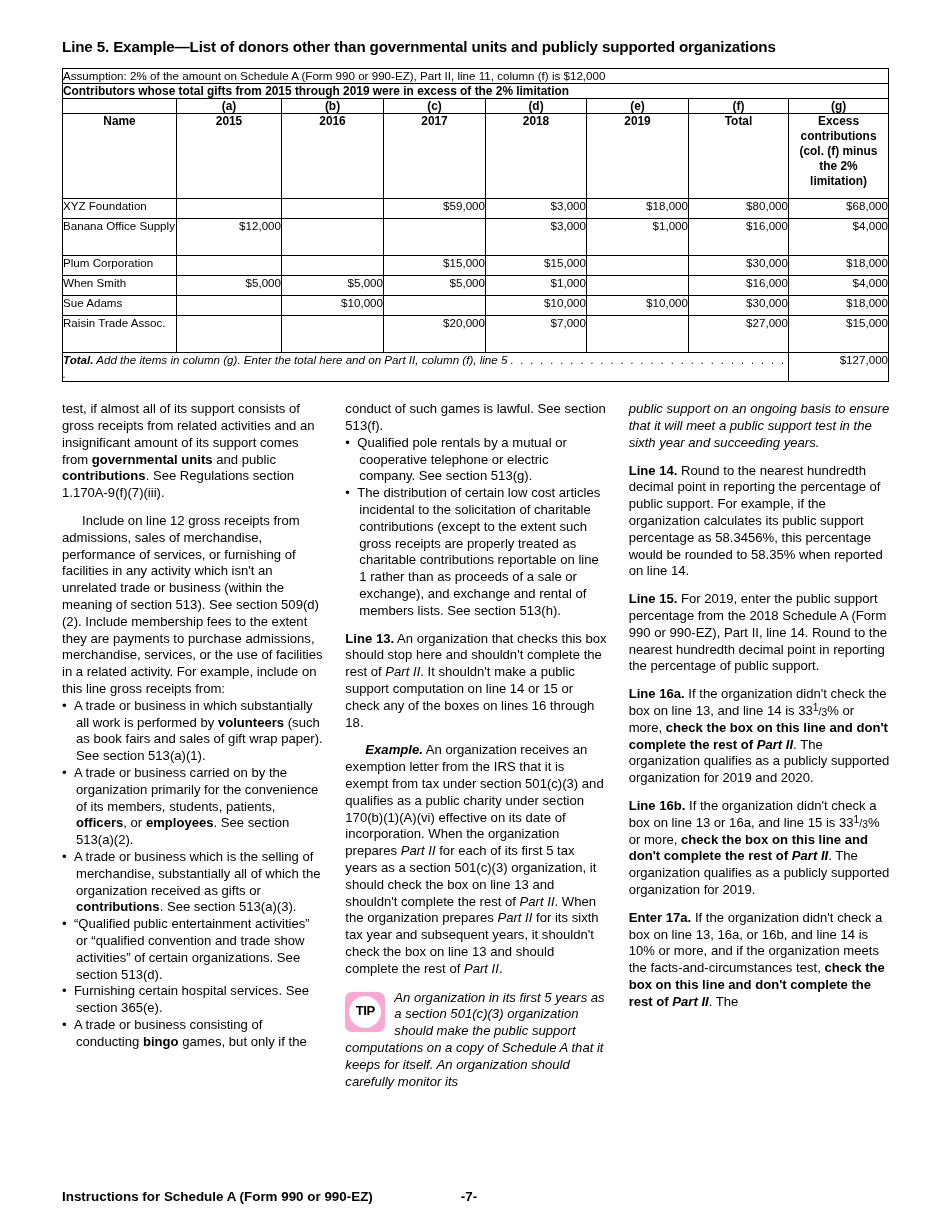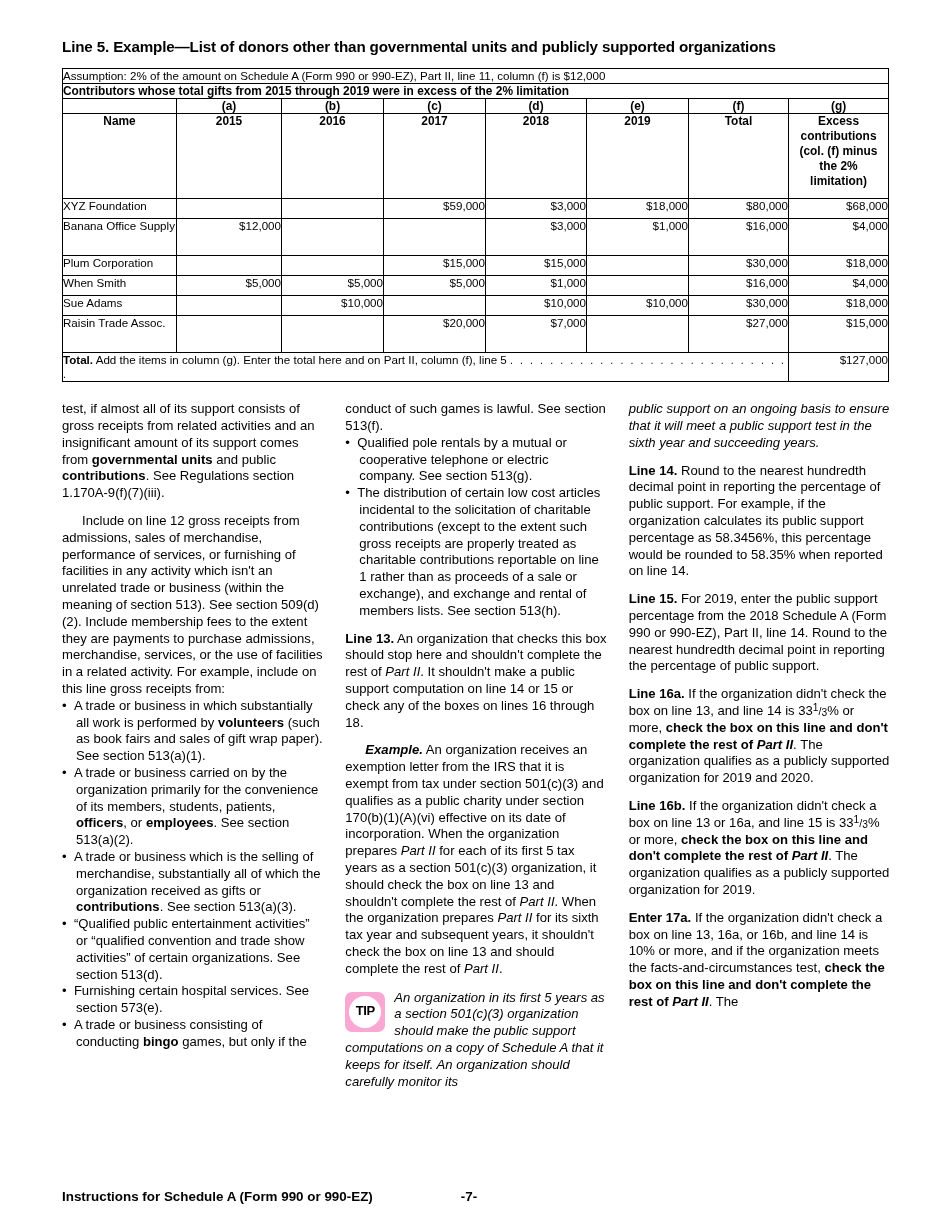--- a/index.html
+++ b/index.html
@@ -90,20 +90,21 @@
     font-size: 11.6px;
     line-height: 1.22;
   }
   tr.data-row td { height: 19px; }
   tr.data-row.tall td { height: 36px; }
   .total-cell {
     padding: 6px 7px 7px 7px;
     font-size: 11.6px;
     text-align: left;
     line-height: 1.2;
+    font-style: italic;
   }
   .total-cell b { font-weight: bold; }
   .leader { letter-spacing: 2.1px; font-size: 10.5px; }
   .total-amount-cell {
     text-align: right;
     padding: 6px 7px 7px 4px;
     font-size: 11.6px;
   }
 
   
@@ -333,21 +334,21 @@
       <p class="indent">Include on line 12 gross receipts from admissions, sales of merchandise, performance of services, or furnishing of facilities in any activity which isn't an unrelated trade or business (within the meaning of section 513). See section 509(d)(2). Include membership fees to the extent they are payments to purchase admissions, merchandise, services, or the use of facilities in a related activity. For example, include on this line gross receipts from:</p>
 
       <p class="bullet"><span>A trade or business in which substantially all work is performed by </span><b>volunteers</b><span> (such as book fairs and sales of gift wrap paper). See section 513(a)(1).</span></p>
 
       <p class="bullet"><span>A trade or business carried on by the organization primarily for the convenience of its members, students, patients, </span><b>officers</b><span>, or </span><b>employees</b><span>. See section 513(a)(2).</span></p>
 
       <p class="bullet"><span>A trade or business which is the selling of merchandise, substantially all of which the organization received as gifts or </span><b>contributions</b><span>. See section 513(a)(3).</span></p>
 
       <p class="bullet">“Qualified public entertainment activities” or “qualified convention and trade show activities” of certain organizations. See section 513(d).</p>
 
-      <p class="bullet">Furnishing certain hospital services. See section 573(e).</p>
+      <p class="bullet">Furnishing certain hospital services. See section 365(e).</p>
 
       <p class="bullet"><span>A trade or business consisting of conducting </span><b>bingo</b><span> games, but only if the</span></p>
     </div>
 
     <div class="col">
       <p>conduct of such games is lawful. See section 513(f).</p>
 
       <p class="bullet">Qualified pole rentals by a mutual or cooperative telephone or electric company. See section 513(g).</p>
 
       <p class="bullet">The distribution of certain low cost articles incidental to the solicitation of charitable contributions (except to the extent such gross receipts are properly treated as charitable contributions reportable on line 1 rather than as proceeds of a sale or exchange), and exchange and rental of members lists. See section 513(h).</p>

